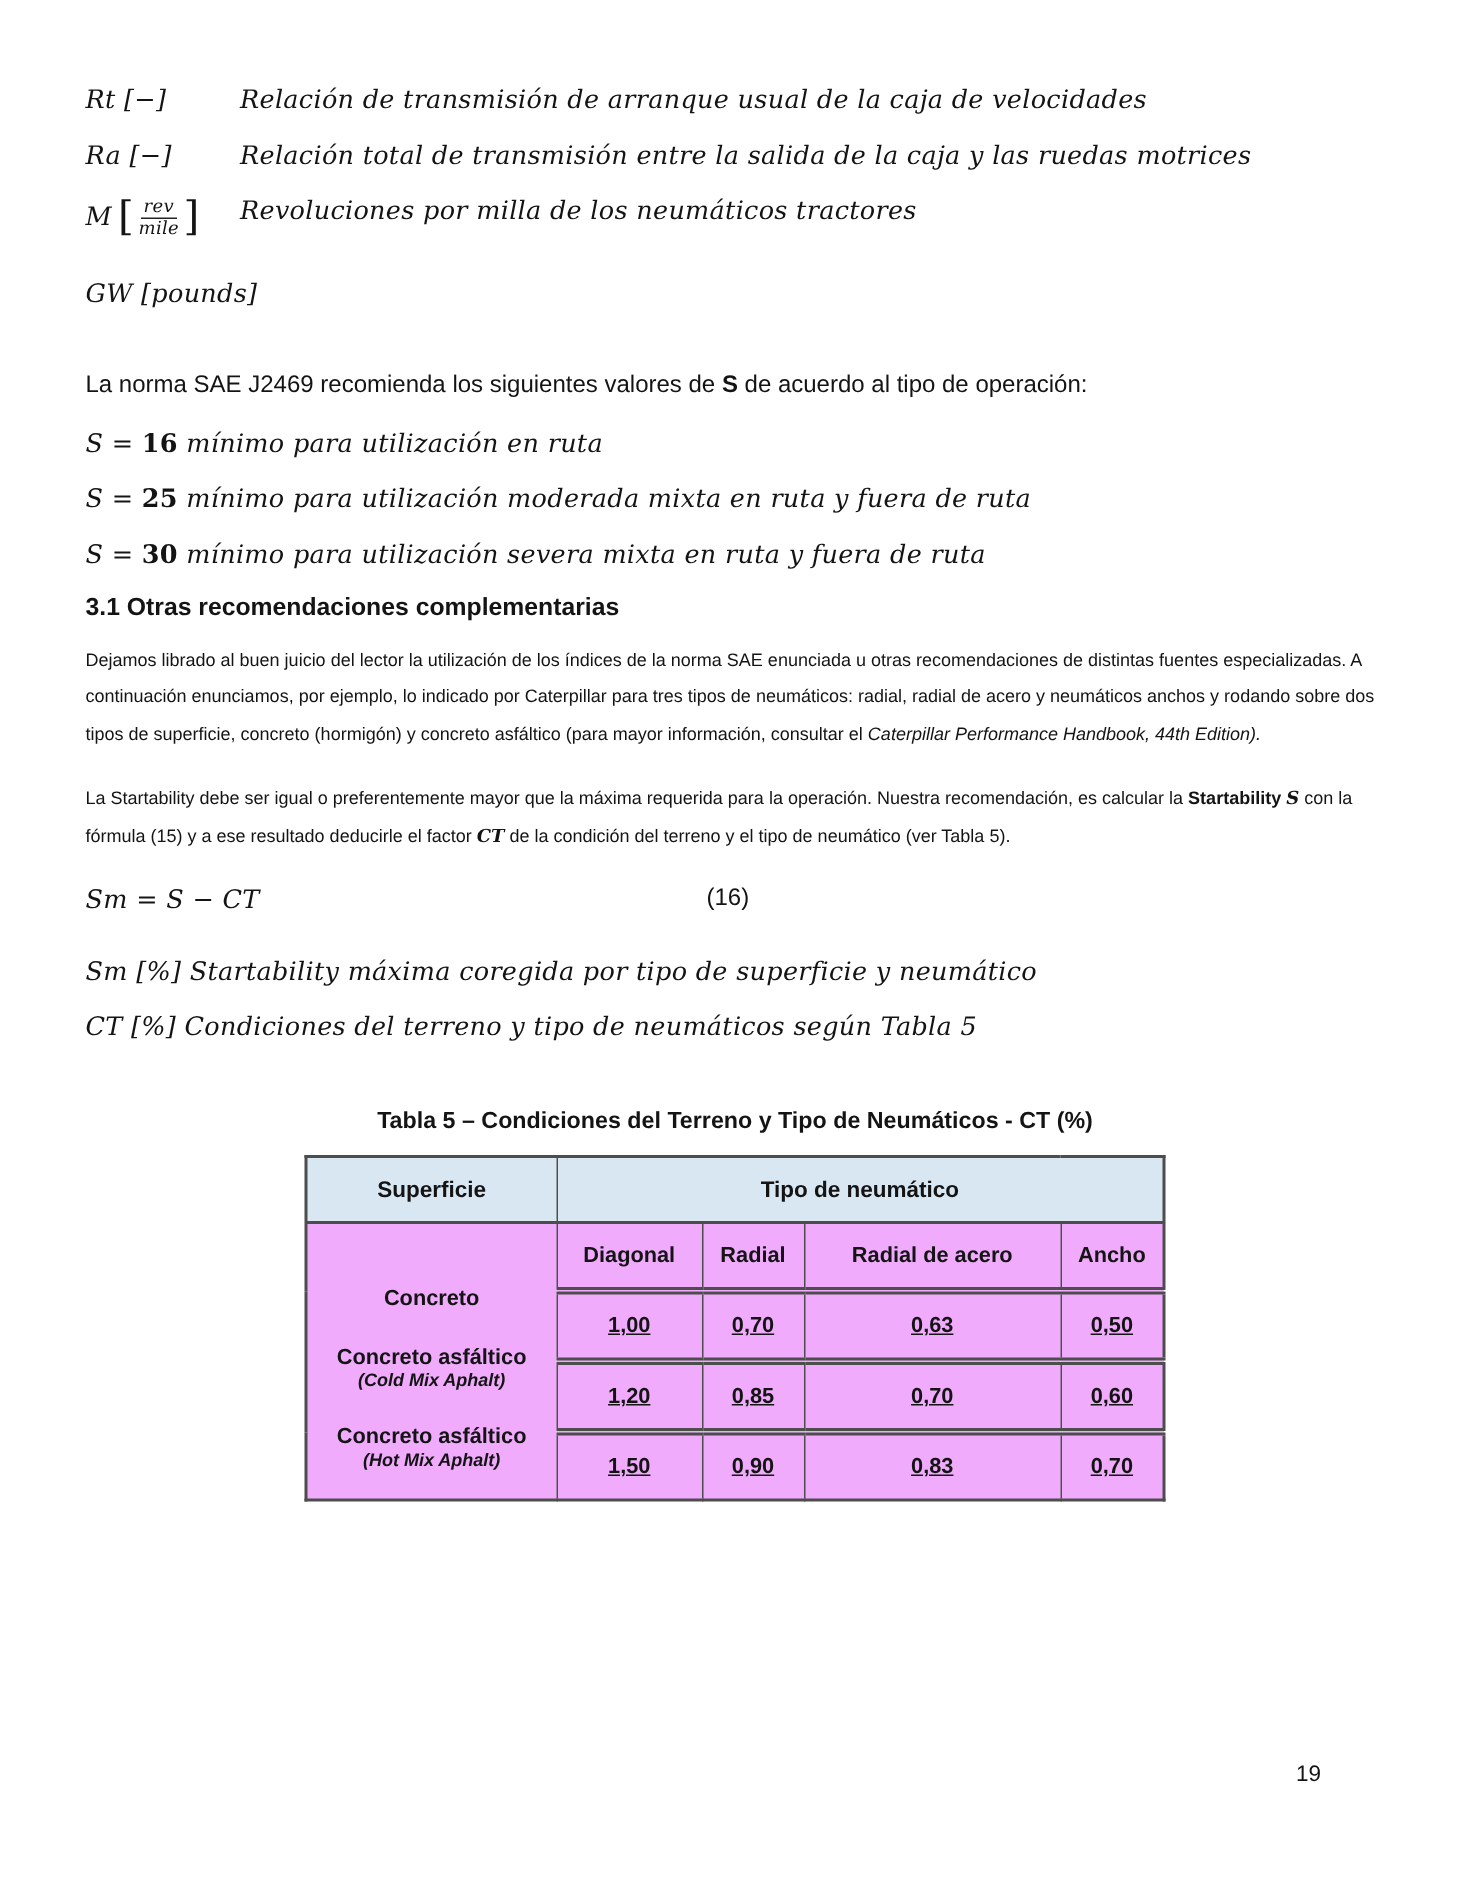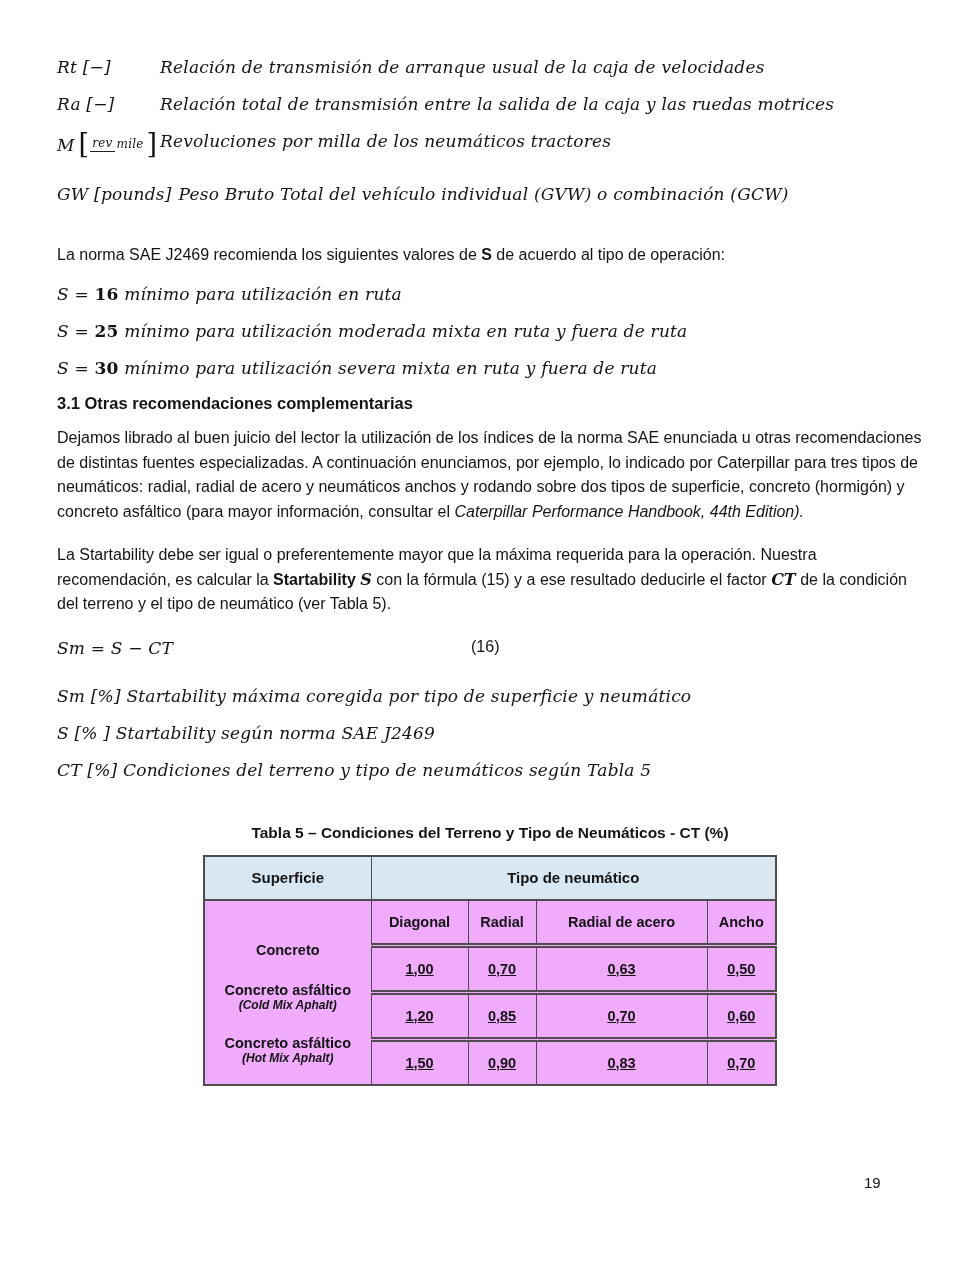--- a/index.html
+++ b/index.html
@@ -17,37 +17,37 @@
   
   .mathit { font-family: "DejaVu Serif", serif; font-style: italic; font-size: 17px; letter-spacing: 0.2px; }
   .def-row { display: flex; align-items: flex-start; margin-bottom: 17px; }
   .def-label { width: 103px; flex-shrink: 0; }
   .def-inline .def-label { width: auto; margin-right: 7px; }
   .def-text { }
 
   
   .frac-wrap { display: inline-flex; align-items: center; vertical-align: middle; }
   .bracket { font-size: 27px; font-style: normal; font-weight: 400; line-height: 1; position: relative; top: -1px; }
-  .frac { display: inline-flex; flex-direction: row; align-items: center; font-size: 12px; line-height: 1.15; margin: 0 1px; }
+  .frac { display: inline-flex; flex-direction: column; align-items: center; font-size: 12px; line-height: 1.15; margin: 0 1px; }
   .frac .num { padding: 0 2px; border-bottom: 1.2px solid #222; }
   .frac .den { padding: 0 2px; }
   .m-row { margin-bottom: 16px; }
   .m-row .def-label { display: flex; align-items: center; gap: 4px; }
 
   .gw-row { margin-top: 26px; margin-bottom: 0; }
 
   .sans-line { font-size: 16px; line-height: 24px; }
   .intro-line { margin-top: 39px; }
   .b { font-weight: bold; }
   .sv-line { margin-top: 17px; }
   .sv-val { font-weight: bold; font-style: normal; }
 
   .section-heading { margin-top: 16px; font-size: 16.5px; font-weight: bold; }
 
-  .para { margin-top: 13px; font-size: 16px; line-height: 24.5px; width: 866px; }
+  .para { margin-top: 13px; font-size: 12px; line-height: 24.5px; width: 866px; }
   .para2 { margin-top: 19px; }
   .it-sans { font-style: italic; }
   .bi-serif { font-family: "DejaVu Serif", serif; font-style: italic; font-weight: bold; }
 
   .formula-row { position: relative; margin-top: 21px; height: 24px; }
   .eq-number { position: absolute; left: 414px; top: 0; font-size: 16px; font-family: "Liberation Sans", sans-serif; font-style: normal; }
 
   .bdef-row { margin-top: 17px; }
   .bdef-first { margin-top: 24px; }
 
@@ -106,21 +106,20 @@
             <span class="den">mile</span>
           </span>
           <span class="bracket">]</span>
         </span>
       </span>
       <span class="def-text">Revoluciones por milla de los neumáticos tractores</span>
     </div>
 
     <div class="def-row def-inline mathit gw-row">
       <span class="def-label"><span>GW</span> <span>[pounds]</span></span>
-      <span class="def-text">Peso Bruto Total del vehículo individual (GVW) o combinación (GCW)</span>
     </div>
 
     <div class="sans-line intro-line">
       <span>La norma SAE J2469 recomienda los siguientes valores de </span><span class="b">S</span><span> de acuerdo al tipo de operación:</span>
     </div>
 
     <div class="mathit sv-line">
       <span>S = </span><span class="sv-val">16</span><span> mínimo para utilización en ruta</span>
     </div>
     <div class="mathit sv-line">
@@ -140,23 +139,20 @@
       <span>La Startability debe ser igual o preferentemente mayor que la máxima requerida para la operación. Nuestra recomendación, es calcular la </span><span class="b">Startability </span><span class="bi-serif">S</span><span> con la fórmula (15) y a ese resultado deducirle el factor </span><span class="bi-serif">CT</span><span> de la condición del terreno y el tipo de neumático (ver Tabla 5).</span>
     </div>
 
     <div class="formula-row">
       <span class="mathit">Sm = S − CT</span>
       <span class="eq-number">(16)</span>
     </div>
 
     <div class="mathit bdef-row bdef-first">
       <span>Sm</span> <span>[%]</span> <span>Startability máxima coregida por tipo de superficie y neumático</span>
-    </div>
-    <div class="mathit bdef-row">
-      <span>S</span> <span>[% ]</span> <span> Startability según norma SAE J2469</span>
     </div>
     <div class="mathit bdef-row">
       <span>CT</span> <span>[%]</span> <span>Condiciones del terreno y tipo de neumáticos según Tabla 5</span>
     </div>
 
     <div class="table-title">Tabla 5 – Condiciones del Terreno y Tipo de Neumáticos - CT (%)</div>
 
     <table class="ct-table">
       <colgroup>
         <col style="width:167px">

